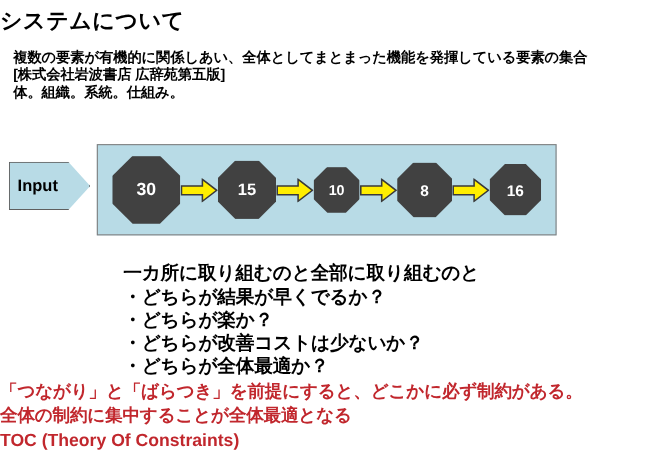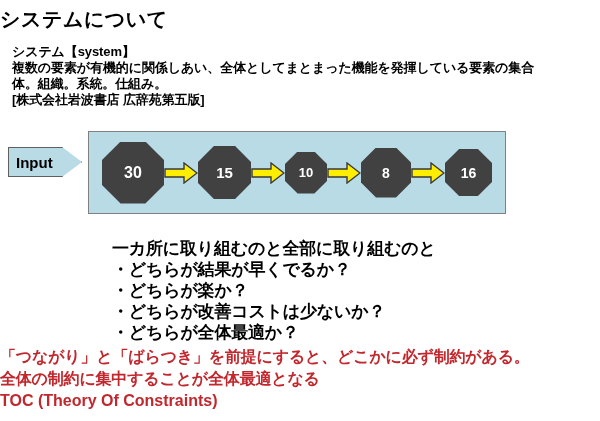--- a/index.html
+++ b/index.html
@@ -56,21 +56,21 @@
     left: 0;
     width: 600px;
     height: 84px;
   }
 
   
   .io-shape {
     position: absolute;
     top: 16px;
     width: 74px;
-    height: 30px;
+    height: 44px;
     background: #b8dbe6;
     border: 1px solid #5f5f5f;
     box-sizing: border-box;
     -webkit-clip-path: polygon(0 0, 73% 0, 100% 50%, 73% 100%, 0 100%);
     clip-path: polygon(0 0, 73% 0, 100% 50%, 73% 100%, 0 100%);
     display: flex;
     align-items: center;
     justify-content: flex-start;
   }
   .io-shape .io-label {
@@ -161,24 +161,23 @@
   .conclusion .cline.toc { font-size: 16px; letter-spacing: 0; }
 </style>
 </head>
 <body>
 
 <div class="slide">
 
   <div class="title">システムについて</div>
 
   <div class="definition">
-    <span class="dline">システム【system】</span>
     <span class="dline">複数の要素が有機的に関係しあい、全体としてまとまった機能を発揮している要素の集合</span>
+    <span class="dline">[株式会社岩波書店 広辞苑第五版]</span>
     <span class="dline">体。組織。系統。仕組み。</span>
-    <span class="dline">[株式会社岩波書店 広辞苑第五版]</span>
   </div>
 
   <div class="diagram">
 
     <div class="io-shape io-input">
       <span class="io-label">Input</span>
     </div>
 
     <div class="sys-box"></div>
 

